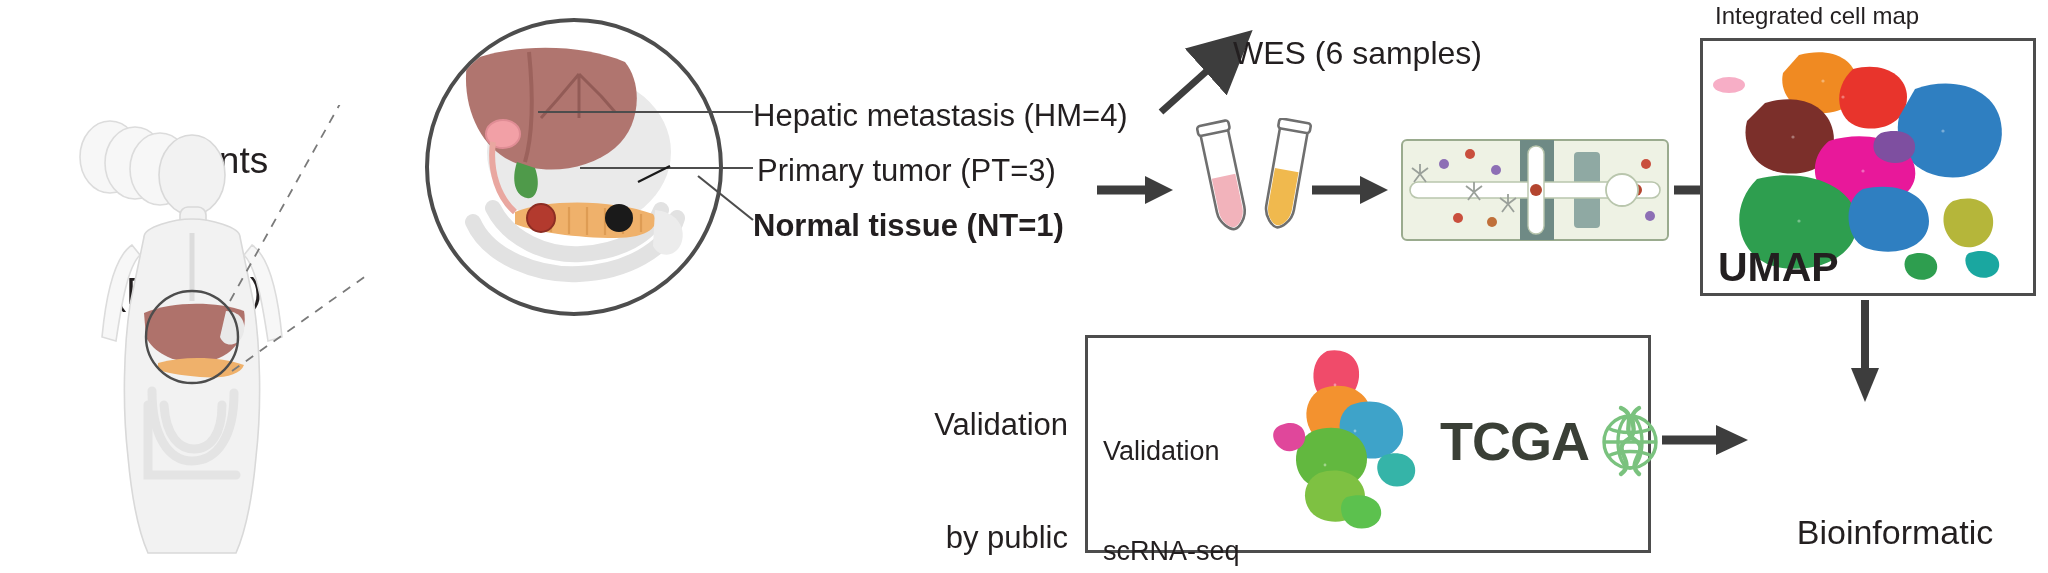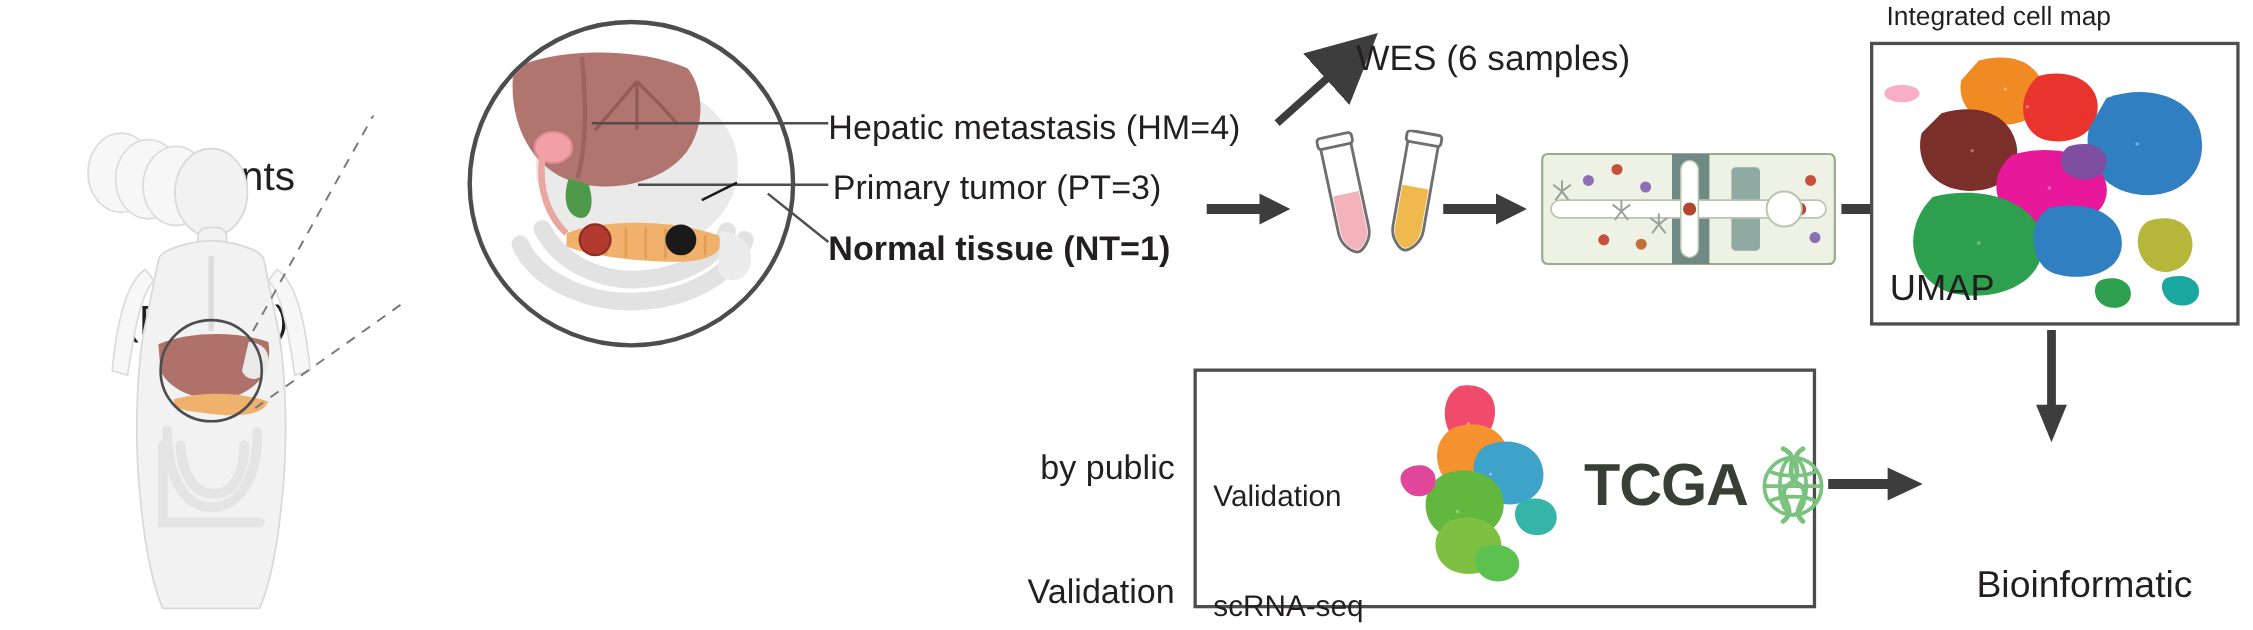--- a/index.html
+++ b/index.html
@@ -24,21 +24,21 @@
   #lbl-hm{left:753px;top:98px;text-align:center;}
   #lbl-pt{left:757px;top:153px;}
   #lbl-nt{left:753px;top:208px;font-weight:bold;}
 
   
   #wes-label{left:1233px;top:35px;font-size:32px;white-space:nowrap;}
 
   
   #umap-panel{left:1700px;top:38px;width:330px;height:252px;border:3px solid #4d4d4d;background:#fff;overflow:hidden;}
   #umap-title{left:1715px;top:2px;font-size:24px;white-space:nowrap;}
-  #umap-caption{left:1718px;top:243px;font-size:33px;white-space:nowrap;}
+  #umap-caption{left:1718px;top:243px;font-size:41px;white-space:nowrap;font-weight:bold;}
 
   
   #bioinfo{left:1770px;top:430px;width:250px;text-align:center;font-size:34px;line-height:1.2;}
 
   
   #validation-text{left:888px;top:330px;width:180px;text-align:right;font-size:31px;line-height:1.22;}
   #resource-box{left:1085px;top:335px;width:560px;height:212px;border:3px solid #4d4d4d;background:#fff;}
   #resource-text{left:1103px;top:368px;width:140px;font-size:27px;line-height:1.24;text-align:left;}
   #tcga-wrap{left:1440px;top:400px;display:flex;align-items:center;}
   #tcga-word{font-size:54px;font-weight:bold;color:#3a3f36;letter-spacing:-1px;}
@@ -256,22 +256,22 @@
   <path d="M20 2 L20 76" stroke="#3d3d3d" stroke-width="8" fill="none"></path>
   <path d="M6 70 L20 104 L34 70 z" fill="#3d3d3d"></path>
 </svg>
 
 <div class="abs txt" id="bioinfo">
   <div>Bioinformatic</div>
   
 </div>
 
 <div class="abs txt" id="validation-text">
+  <div>Validation</div>
   <div>by public</div>
-  <div>Validation</div>
   
   
 </div>
 
 <div class="abs" id="resource-box"></div>
 
 <div class="abs txt" id="resource-text">
   <div>Validation</div>
   <div>scRNA-seq</div>
   

